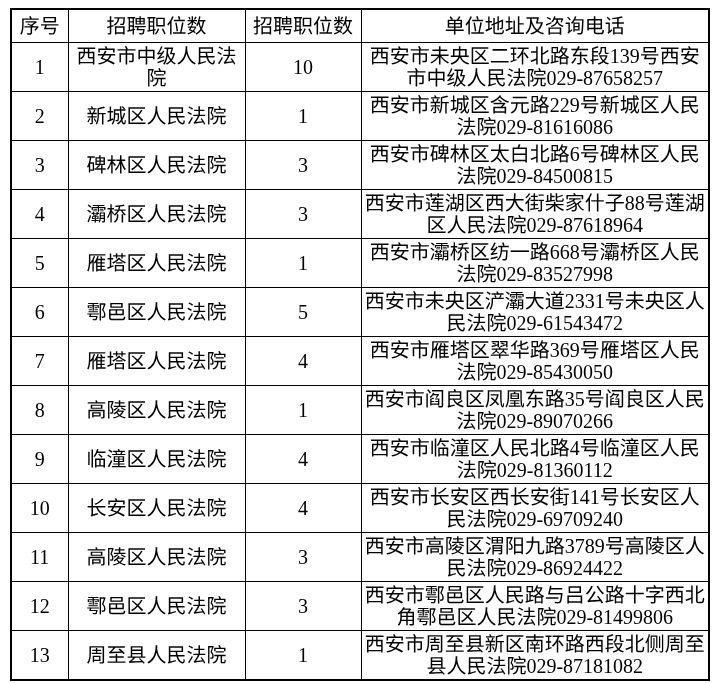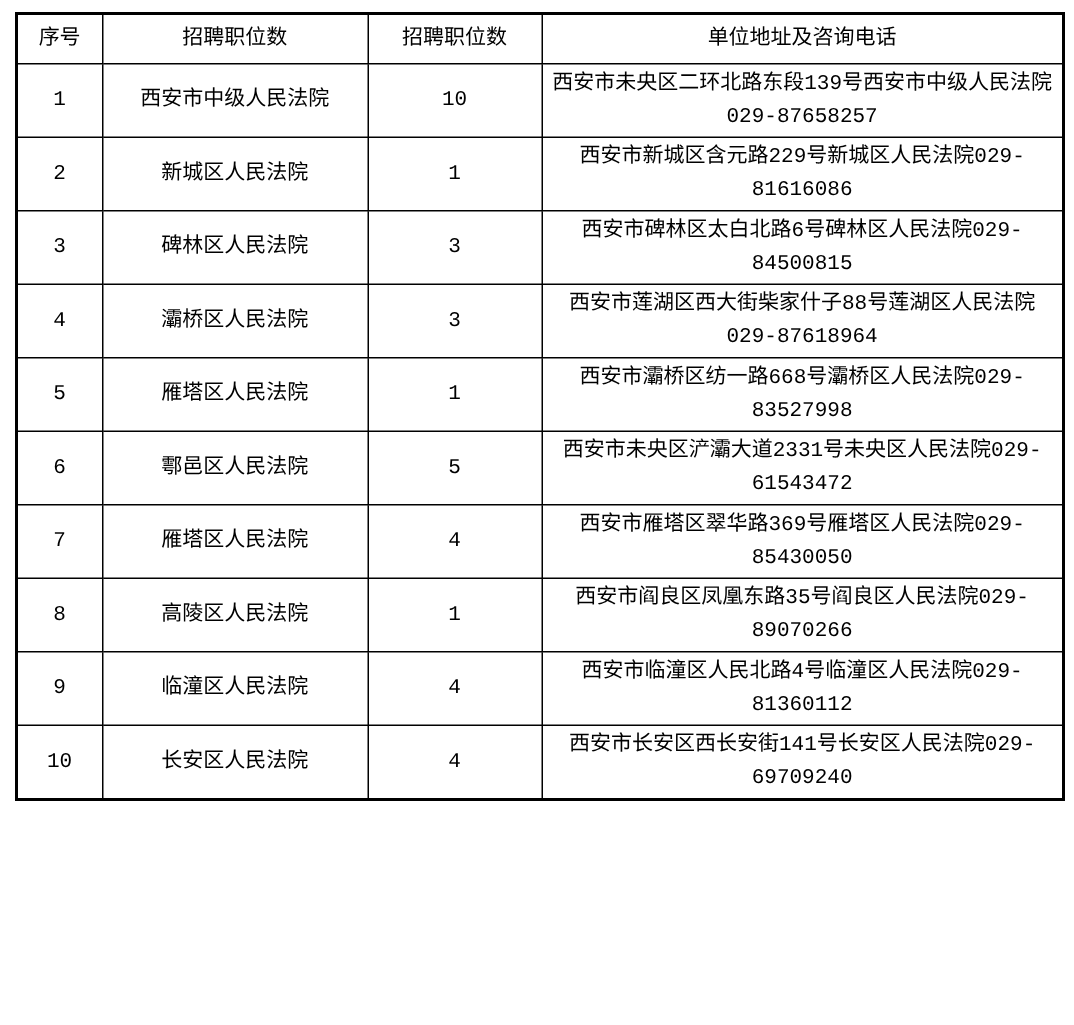--- a/index.html
+++ b/index.html
@@ -21,26 +21,25 @@
     table-layout: fixed;
     width: 698px;
     border: 2px solid #000000;
   }
   .recruit-table th,
   .recruit-table td {
     border: 1px solid #000000;
     text-align: center;
     vertical-align: middle;
     font-weight: normal;
-    font-size: 14px;
+    font-size: 20px;
     color: #000000;
     padding: 2px 3px;
     line-height: 22px;
     word-break: break-word;
-    font-family: Liberation Mono, monospace;
   }
   .recruit-table thead th { height: 33px; }
   .recruit-table tbody td { height: 49px; }
   .col-no      { width: 57px; }
   .col-unit    { width: 177px; }
   .col-count   { width: 116px; }
   .col-address { width: 348px; }
   .cell-address { padding: 2px 5px; margin-top: 29px; }
 </style>
 </head>
@@ -126,17 +125,35 @@
     <td class="cell-address">西安市临潼区人民北路4号临潼区人民法院029-81360112</td>
   </tr>
 
   <tr>
     <td class="cell-no">10</td>
     <td class="cell-unit">长安区人民法院</td>
     <td class="cell-count">4</td>
     <td class="cell-address">西安市长安区西长安街141号长安区人民法院029-69709240</td>
   </tr>
 
+  <tr>
+    <td class="cell-no">11</td>
+    <td class="cell-unit">高陵区人民法院</td>
+    <td class="cell-count">3</td>
+    <td class="cell-address">西安市高陵区渭阳九路3789号高陵区人民法院029-86924422</td>
+  </tr>
 
+  <tr>
+    <td class="cell-no">12</td>
+    <td class="cell-unit">鄠邑区人民法院</td>
+    <td class="cell-count">3</td>
+    <td class="cell-address">西安市鄠邑区人民路与吕公路十字西北角鄠邑区人民法院029-81499806</td>
+  </tr>
 
+  <tr>
+    <td class="cell-no">13</td>
+    <td class="cell-unit">周至县人民法院</td>
+    <td class="cell-count">1</td>
+    <td class="cell-address">西安市周至县新区南环路西段北侧周至县人民法院029-87181082</td>
+  </tr>
 </tbody>
   </table>
 </div>
 
 </body></html>

